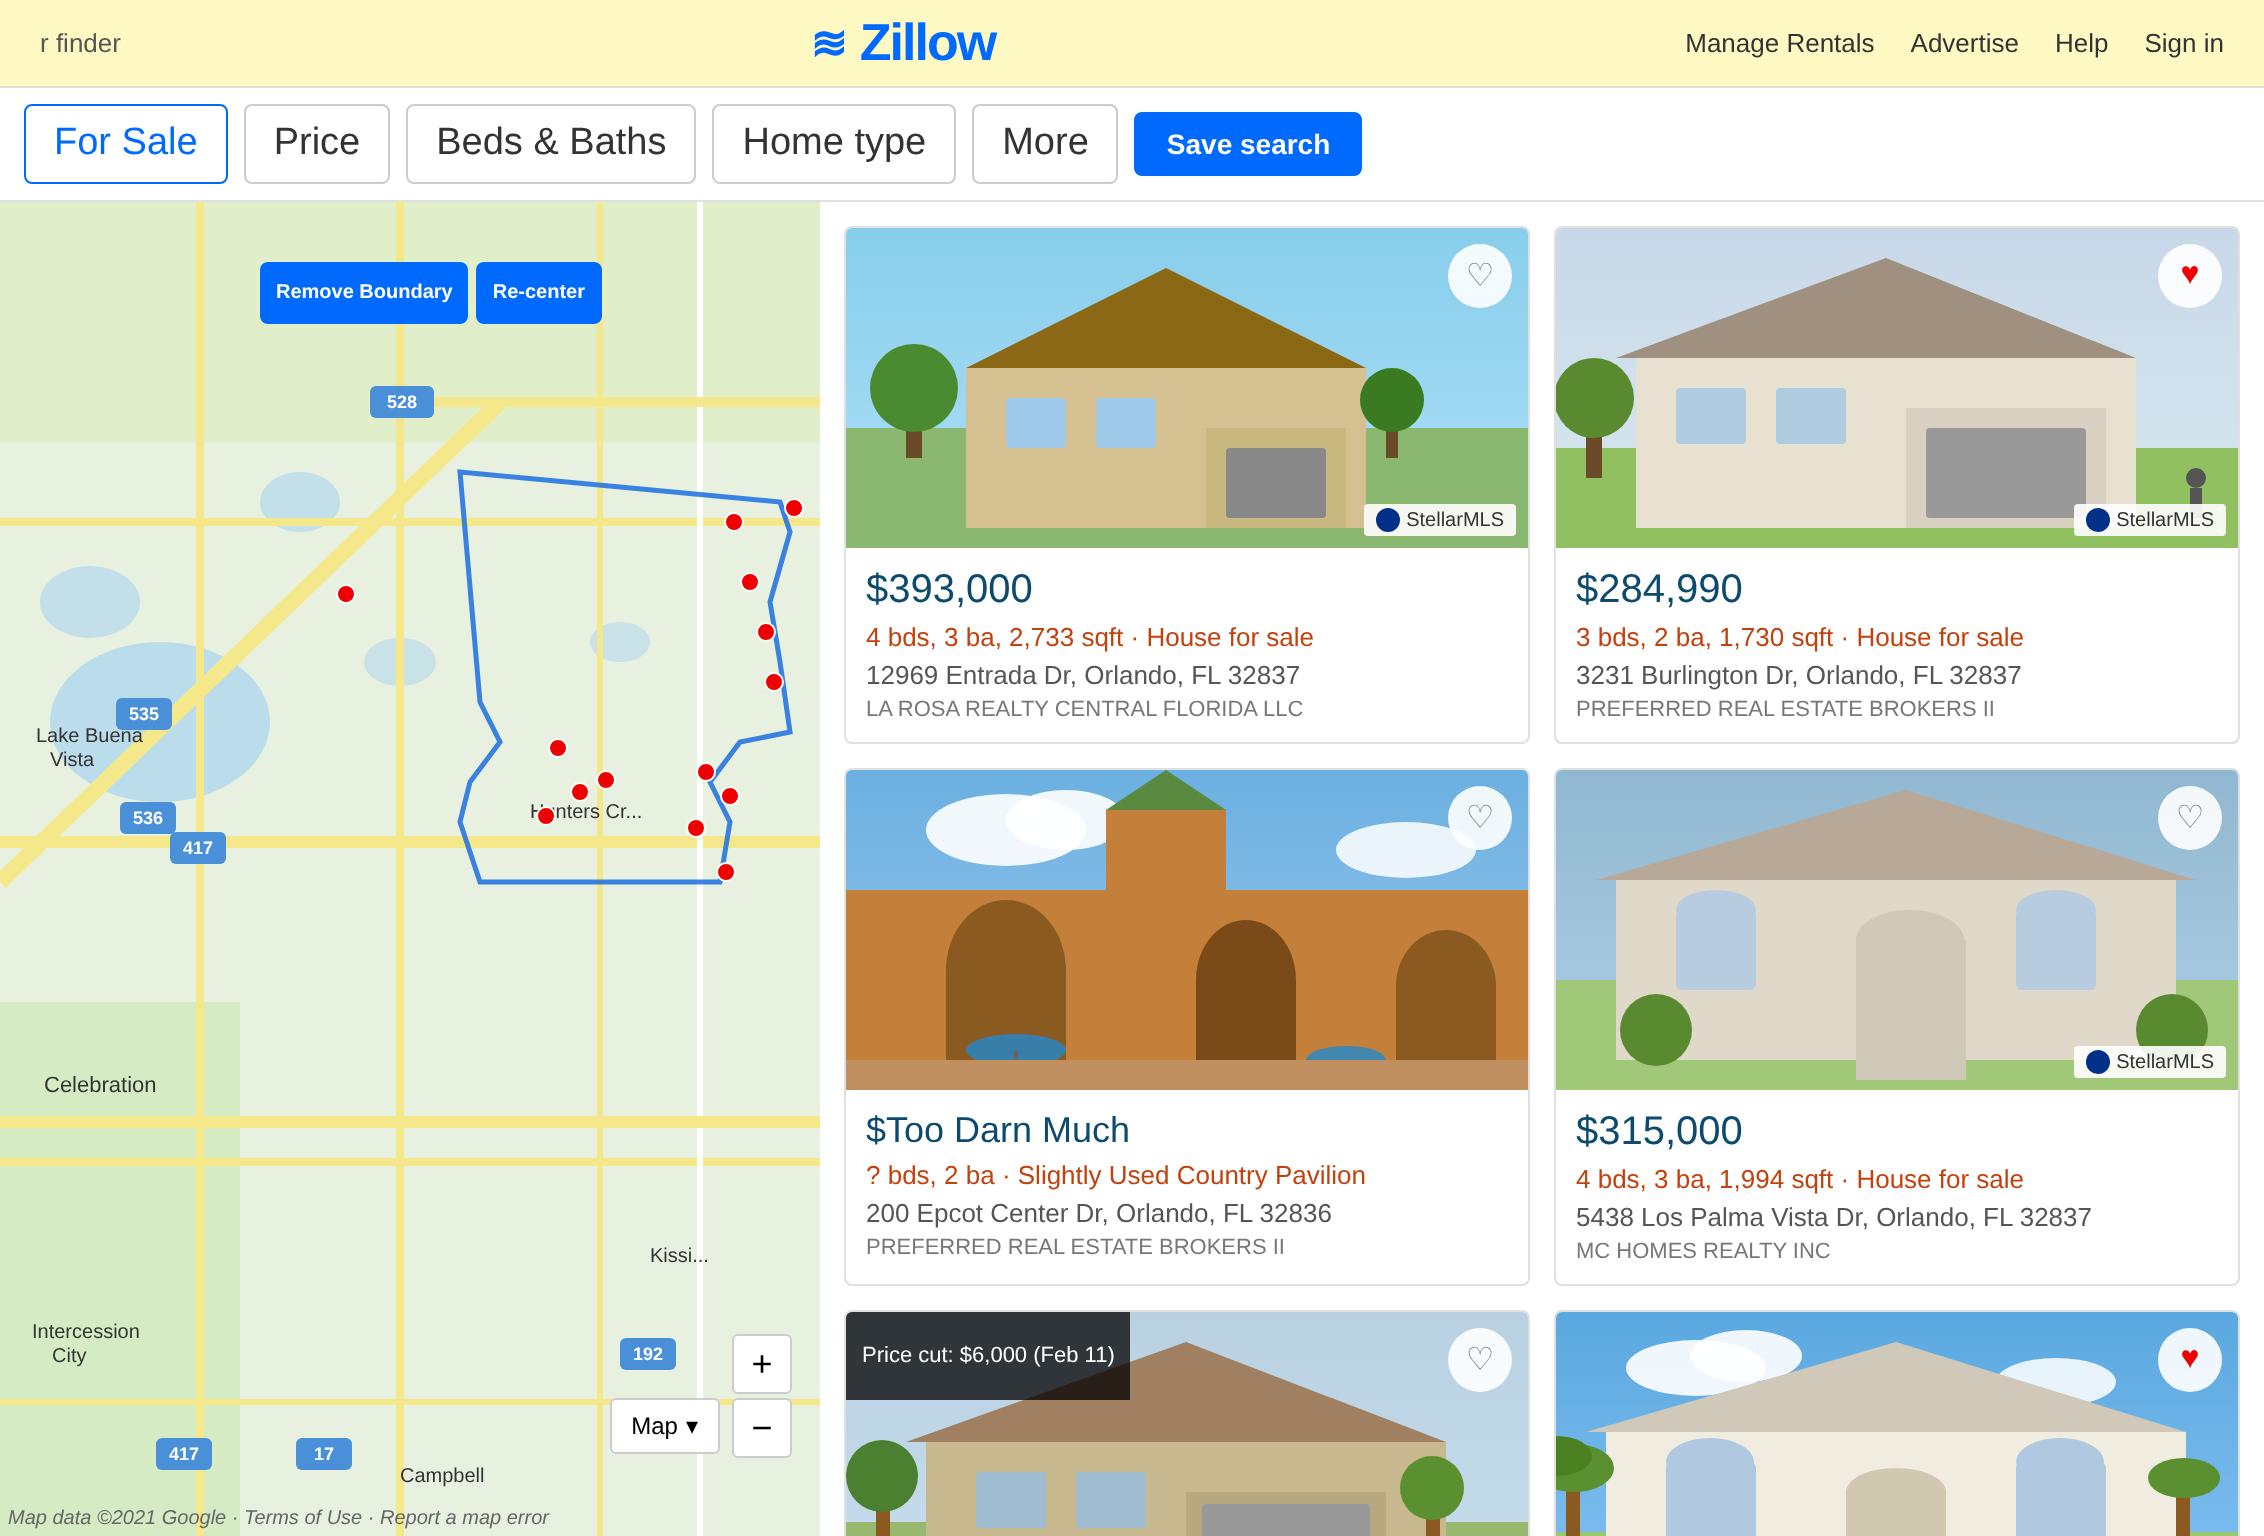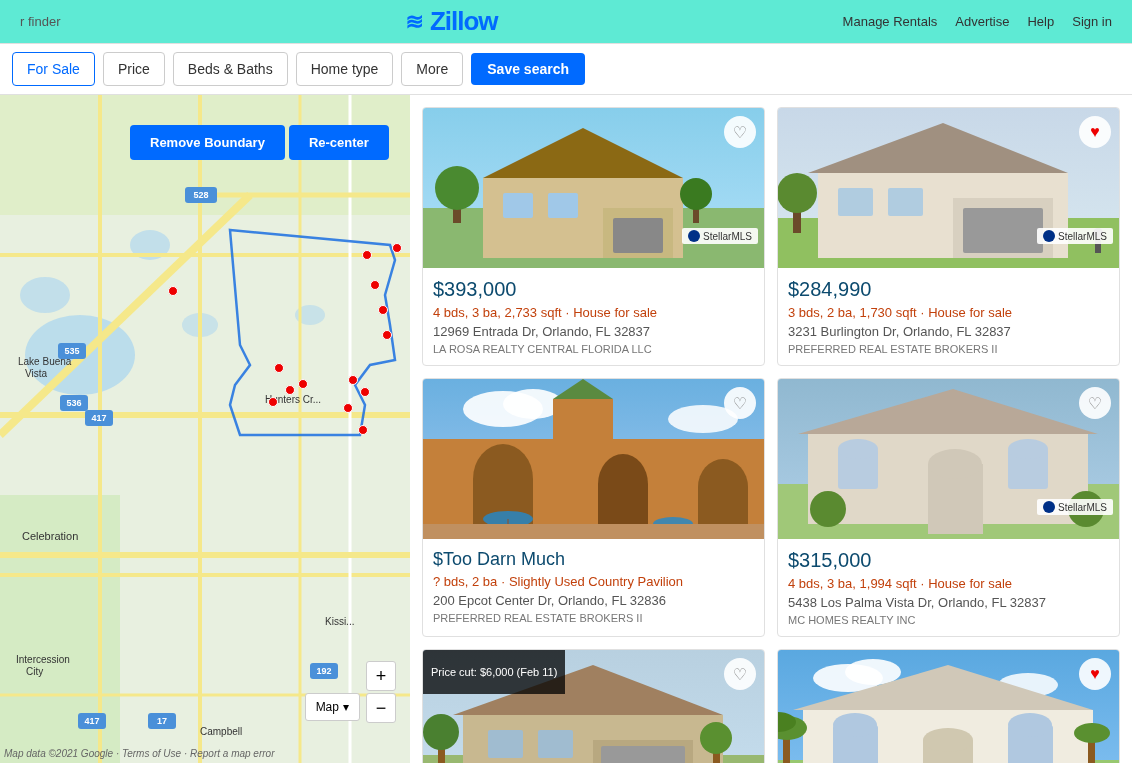--- a/index.html
+++ b/index.html
@@ -5,21 +5,21 @@
     * { margin: 0; padding: 0; box-sizing: border-box; }
     body { font-family: Arial, sans-serif; background: #fff; width: 1132px; overflow-x: hidden; }
 
     
     .header {
       display: flex;
       align-items: center;
       justify-content: space-between;
       padding: 6px 20px;
       border-bottom: 1px solid #e0e0e0;
-      background: #5eead4;
+      background: #fef9c3;
     }
     .header-left { font-size: 13px; color: #555; }
     .header-logo { display: flex; align-items: center; gap: 6px; }
     .zillow-logo { font-size: 26px; font-weight: bold; color: #006aff; letter-spacing: -1px; }
     .header-right { display: flex; gap: 18px; align-items: center; }
     .header-right a { font-size: 13px; color: #333; text-decoration: none; cursor: pointer; }
 
     
     .filter-bar {
       display: flex;
@@ -28,21 +28,21 @@
       padding: 8px 12px;
       border-bottom: 1px solid #e0e0e0;
       background: #fff;
     }
     .filter-btn {
       padding: 8px 14px;
       border: 1px solid #ccc;
       border-radius: 4px;
       background: #fff;
       cursor: pointer;
-      font-size: 14px;
+      font-size: 19px;
       color: #333;
     }
     .filter-btn.active { border-color: #006aff; color: #006aff; }
     .save-search-btn {
       padding: 8px 16px;
       background: #006aff;
       color: #fff;
       border: none;
       border-radius: 4px;
       font-size: 14px;
@@ -73,26 +73,26 @@
     
     .map-buttons {
       position: absolute;
       top: 30px;
       left: 130px;
       display: flex;
       gap: 4px;
       z-index: 10;
     }
     .map-btn {
-      padding: 10px 20px;
+      padding: 10px 8px;
       background: #006aff;
       color: #fff;
       border: none;
       border-radius: 4px;
-      font-size: 13px;
+      font-size: 10px;
       font-weight: 600;
       cursor: pointer;
     }
     
     .map-controls {
       position: absolute;
       bottom: 40px;
       right: 14px;
       display: flex;
       flex-direction: column;
@@ -162,21 +162,21 @@
       position: relative;
     }
     .listing-img {
       width: 100%;
       height: 160px;
       position: relative;
       overflow: hidden;
     }
     .listing-mls {
       position: absolute;
-      bottom: 24px;
+      bottom: 6px;
       right: 6px;
       background: rgba(255,255,255,0.9);
       padding: 2px 6px;
       font-size: 10px;
       color: #333;
       border-radius: 2px;
       display: flex;
       align-items: center;
       gap: 3px;
       text-align: right;

